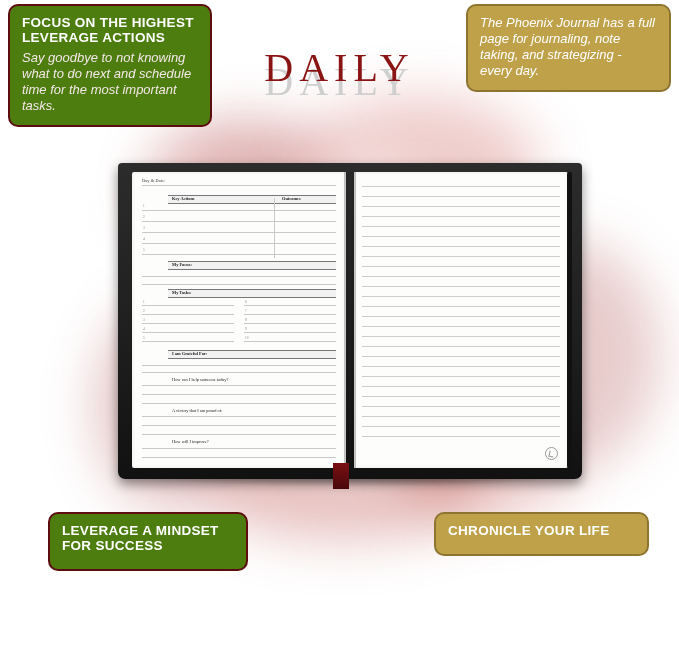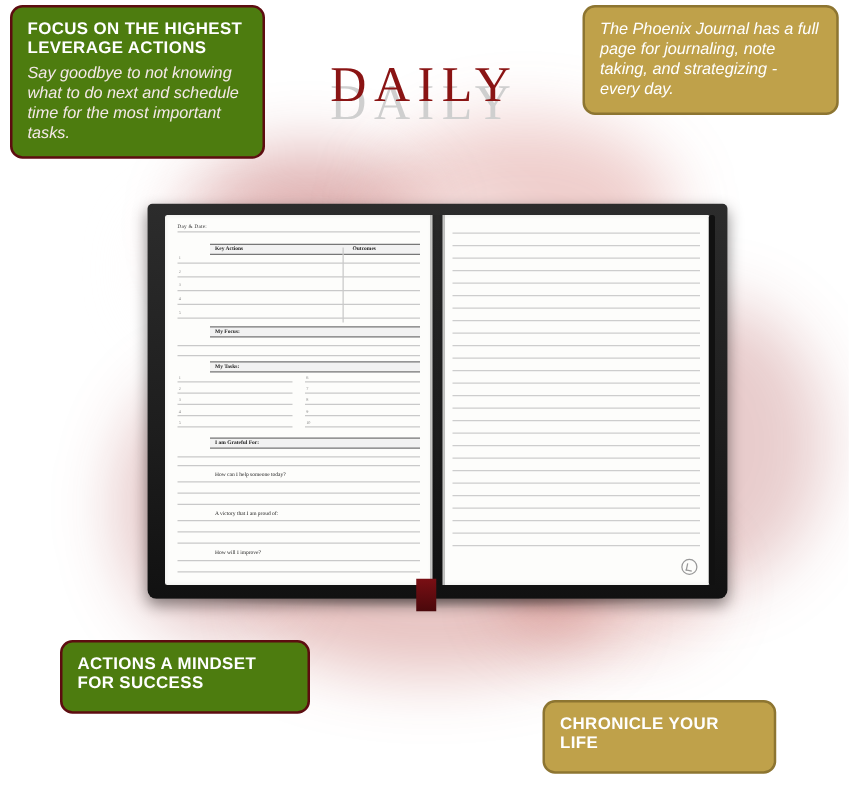--- a/index.html
+++ b/index.html
@@ -194,21 +194,21 @@
     line-height: 16px;
     margin: 0;
     font-style: italic;
   }
   .card-red .card-body { color: #f4e8e8; }
   .card-gold .card-body { color: #ffffff; }
 
   #card-focus     { left: 8px;   top: 4px;   width: 204px; }
   #card-journal   { left: 466px; top: 4px;   width: 205px; }
   #card-mindset   { left: 48px;  top: 512px; width: 200px; }
-  #card-chronicle { left: 434px; top: 512px; width: 187px; margin-top: 48px; }
+  #card-chronicle { left: 434px; top: 512px; width: 215px; }
 </style>
 </head>
 <body>
 
 <div class="smoke smoke-a"></div>
 <div class="smoke smoke-b"></div>
 <div class="smoke smoke-c"></div>
 <div class="smoke smoke-d"></div>
 <div class="smoke smoke-e"></div>
 <div class="smoke smoke-g"></div>
@@ -332,18 +332,18 @@
 <div class="card card-red" id="card-focus">
   <p class="card-title">FOCUS ON THE HIGHEST LEVERAGE ACTIONS</p>
   <p class="card-body">Say goodbye to not knowing what to do next and schedule time for the most important tasks.</p>
 </div>
 
 <div class="card card-gold" id="card-journal">
   <p class="card-body">The Phoenix Journal has a full page for journaling, note taking, and strategizing - every day.</p>
 </div>
 
 <div class="card card-red" id="card-mindset">
-  <p class="card-title">ACTIONS A MINDSET FOR SUCCESS</p>
+  <p class="card-title">LEVERAGE A MINDSET FOR SUCCESS</p>
 </div>
 
 <div class="card card-gold" id="card-chronicle">
   <p class="card-title">CHRONICLE YOUR LIFE</p>
 </div>
 
 </body></html>

